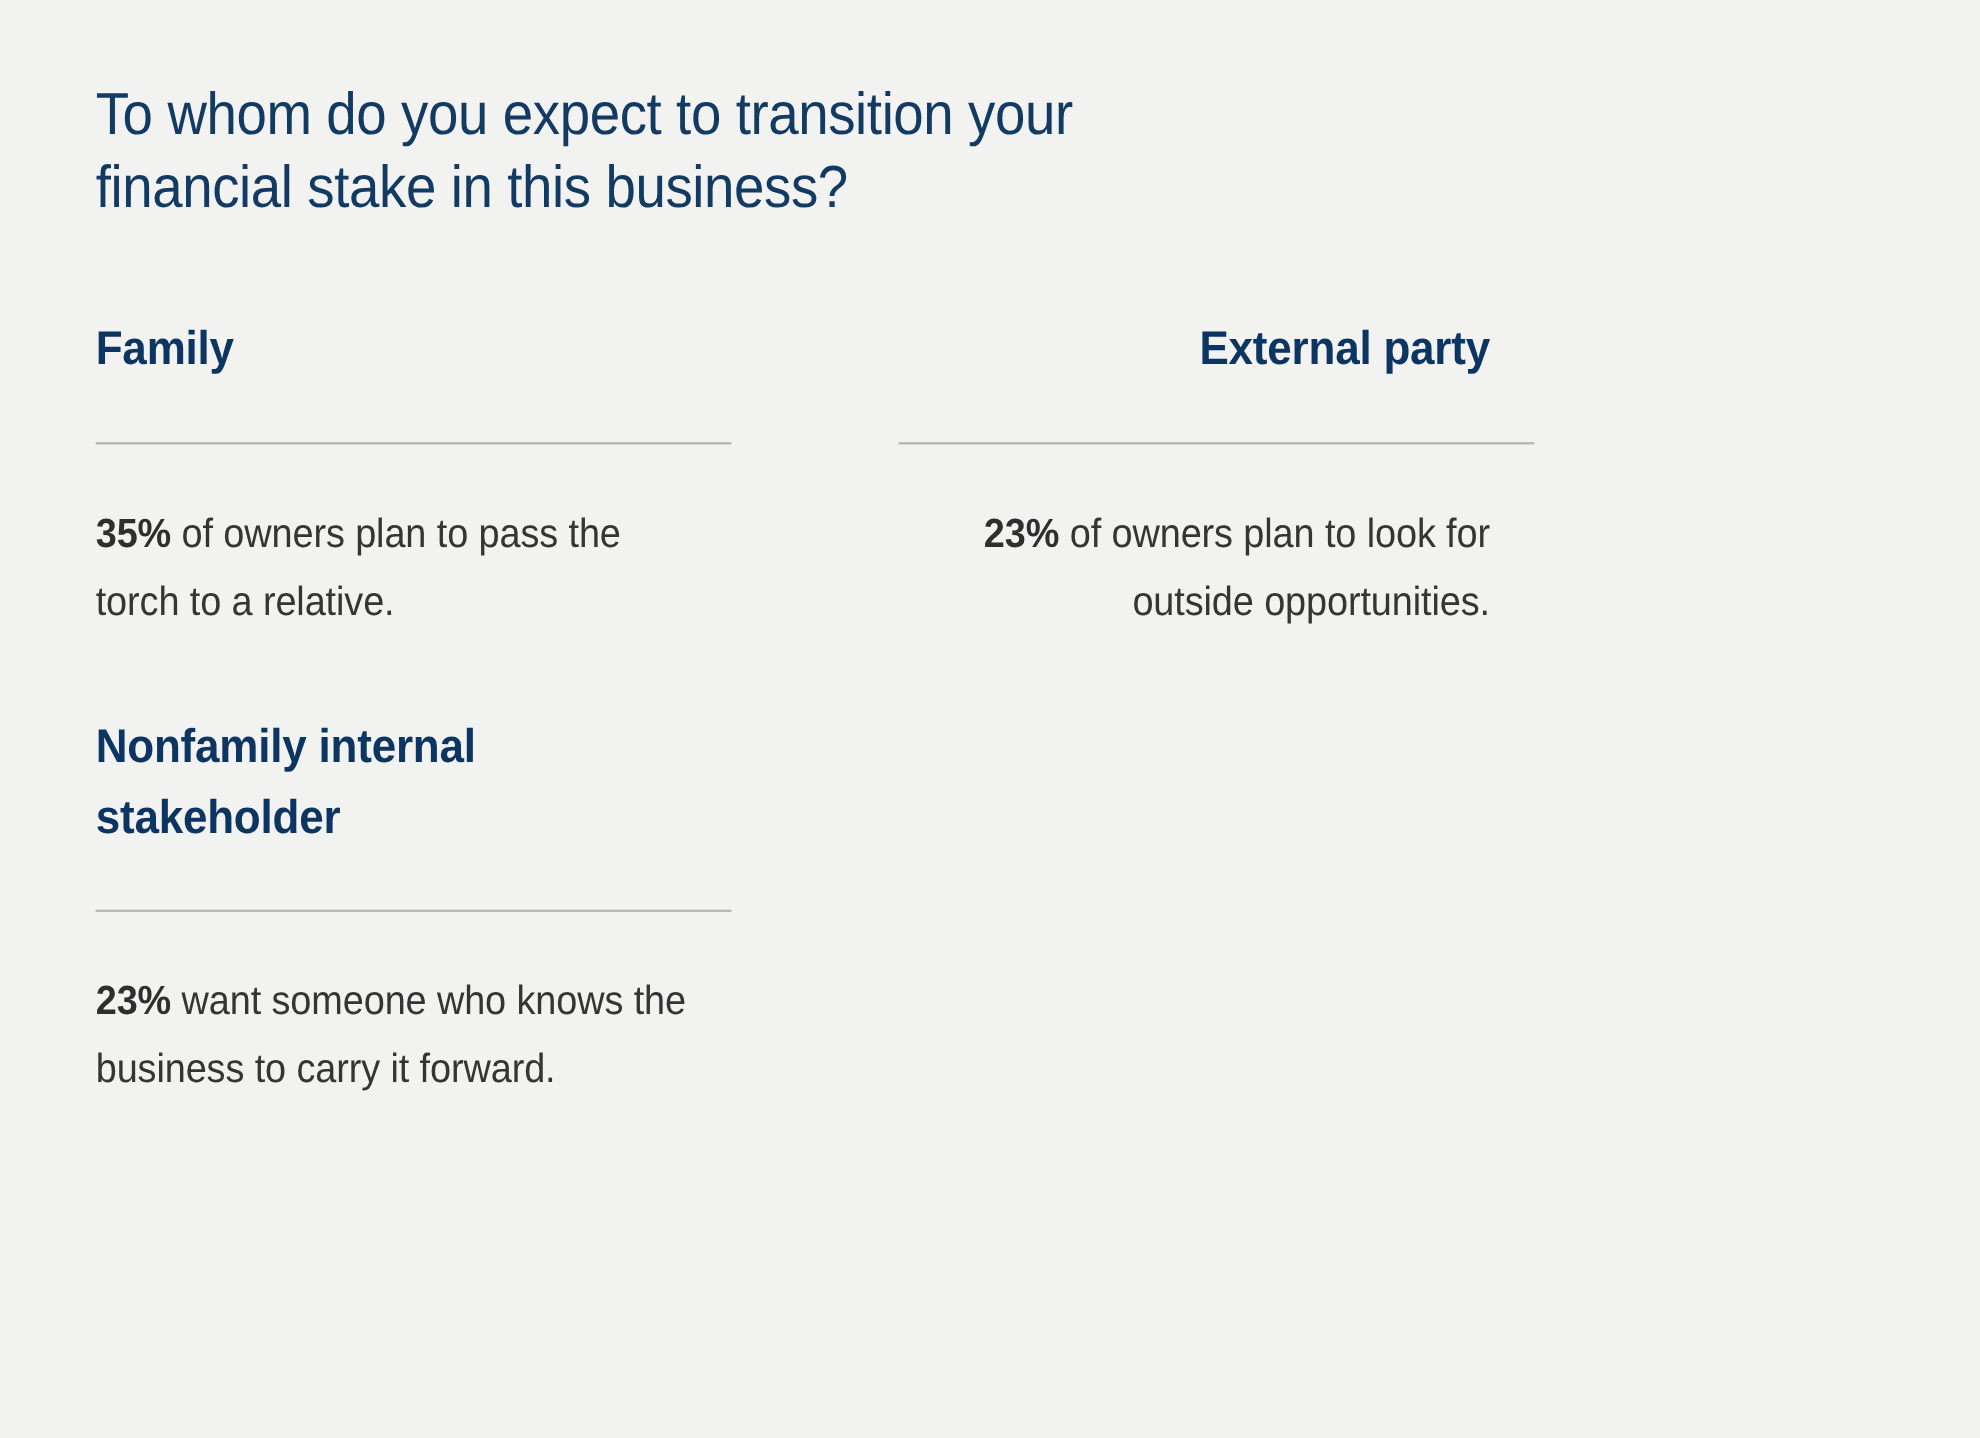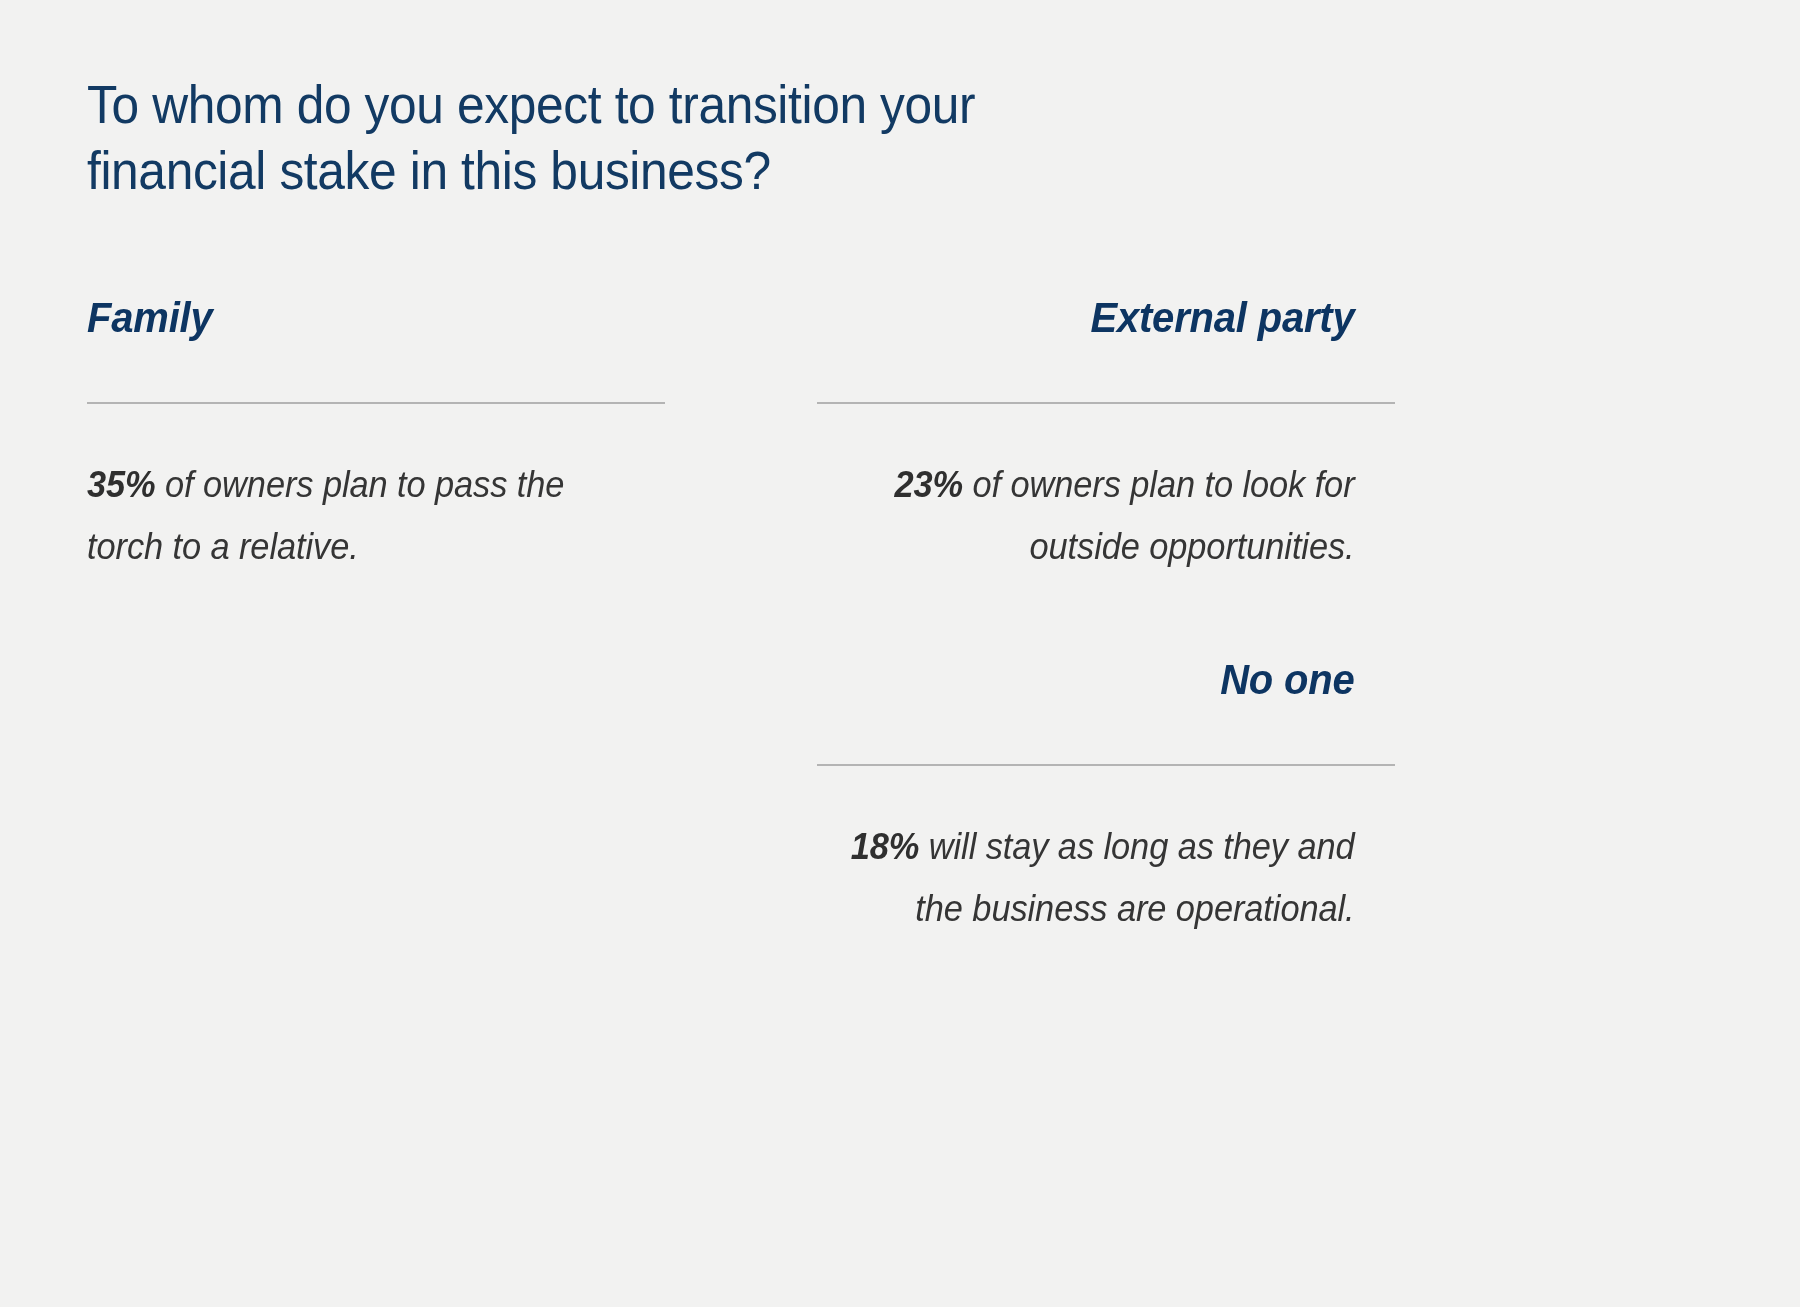--- a/index.html
+++ b/index.html
@@ -44,21 +44,20 @@
     position: absolute;
     left: 0;
     top: 0;
     width: 1800px;
     height: 1307px;
   }
 
   .panel {
     position: absolute;
     width: 578px;
-    font-style: italic;
   }
   .panel.col-left  { left: 87px; }
   .panel.col-right { left: 817px; text-align: right; }
   .panel.row-top    { top: 286px; }
   .panel.row-bottom { top: 648px; }
 
   .panel-title {
     color: #0d3562;
     font-family: "Liberation Sans", sans-serif;
     font-weight: bold;
@@ -116,23 +115,24 @@
     </div>
 
     <div class="panel col-right row-top">
       <div class="panel-title">External party</div>
       <div class="gap-title-rule"></div>
       <div class="panel-divider"></div>
       <div class="gap-rule-body"></div>
       <p class="panel-body"><span class="pct">23%</span><span> of owners plan to look for outside opportunities.</span></p>
     </div>
 
-
-    <div class="panel col-right row-bottom">
-      <div class="panel-title">No one</div>
+    <div class="panel col-left row-bottom">
+      <div class="panel-title">Nonfamily internal
+stakeholder</div>
       <div class="gap-title-rule"></div>
       <div class="panel-divider"></div>
       <div class="gap-rule-body"></div>
-      <p class="panel-body"><span class="pct">18%</span><span> will stay as long as they and the business are operational.</span></p>
+      <p class="panel-body"><span class="pct">23%</span><span> want someone who knows the business to carry it forward.</span></p>
     </div>
+
 
   </div>
 </div>
 
 </body></html>

